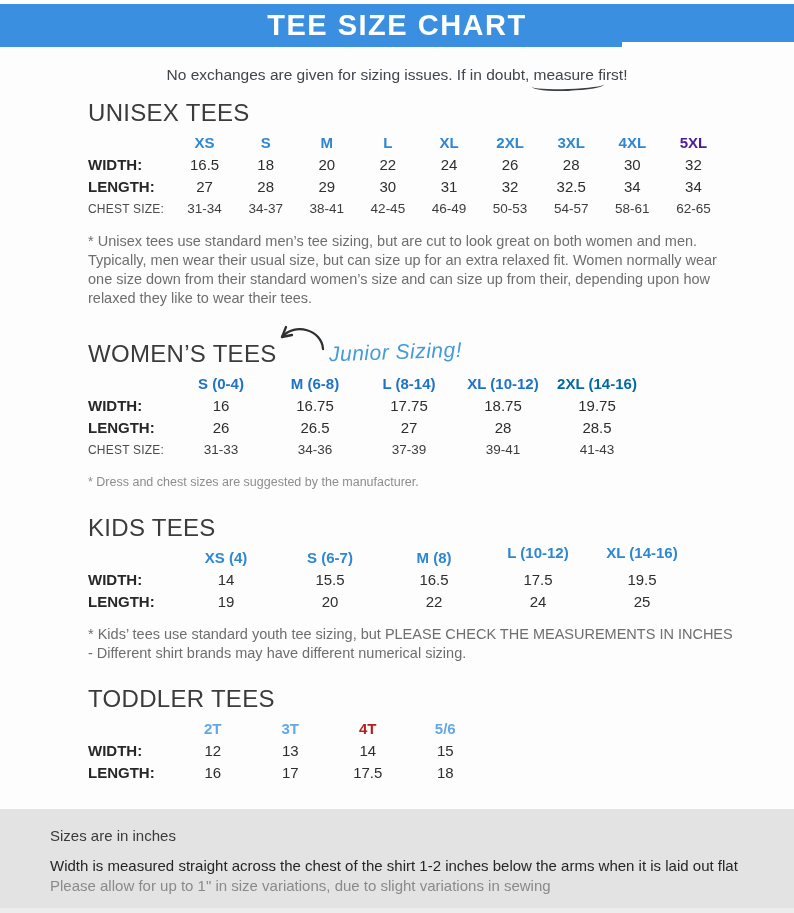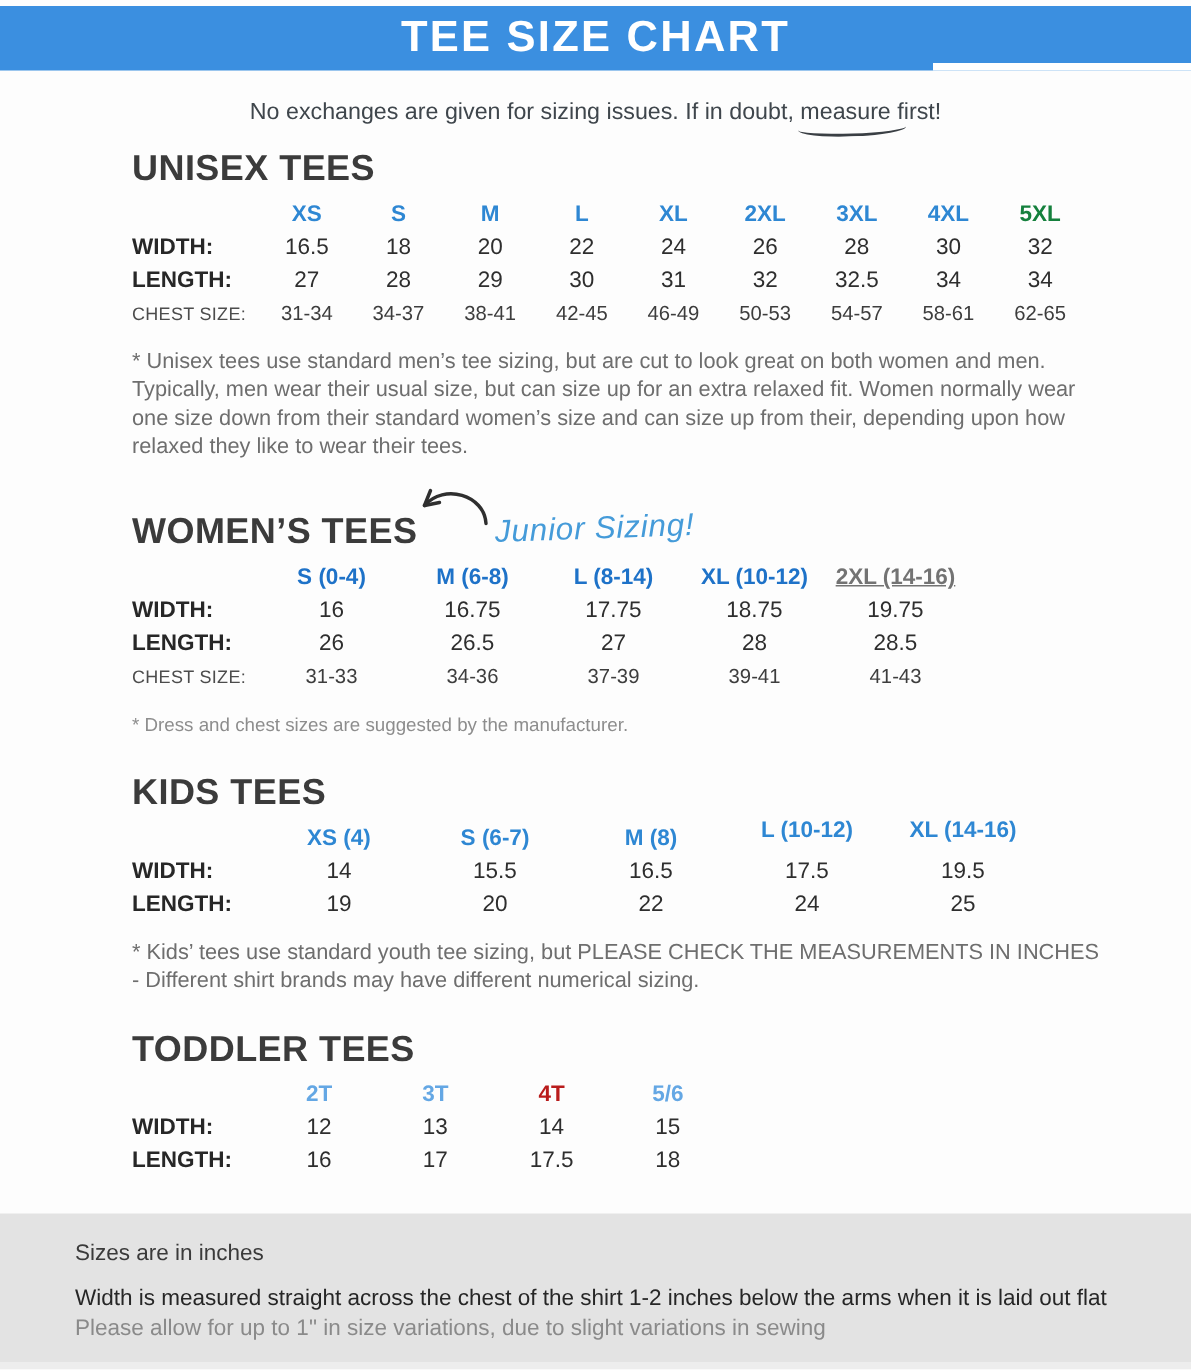--- a/index.html
+++ b/index.html
@@ -32,21 +32,21 @@
   }
 
   
   main{padding-left:88px;}
   .sec{margin-top:18px;}
   .sec-unisex{margin-top:13px;}
   .sec-womens{margin-top:25px;}
   .sec-kids{margin-top:25px;}
   .sec-toddler{margin-top:22px;}
   .heading-row{display:flex;align-items:flex-end;margin-bottom:5px;}
-  .heading-row h2{margin:0;font-size:24px;font-weight:bold;color:#3b3b3b;letter-spacing:.3px;}
+  .heading-row h2{margin:0;font-size:24px;font-weight:normal;color:#3b3b3b;letter-spacing:.3px;}
   .arrow{display:inline-block;margin:-10px 0 10px -2px;}
   .annotation{
     font-size:21px;font-style:italic;color:var(--annotation-blue);
     transform:rotate(-2deg);margin:0 0 4px 2px;letter-spacing:.5px;
   }
 
   
   .size-table{border-collapse:collapse;table-layout:fixed;}
   .t-unisex{width:636px;}
   .t-womens{width:556px;}
@@ -109,21 +109,21 @@
             <tr>
               <th class="corner"></th>
               <th class="col-head" style="color: rgb(46, 135, 211);">XS</th>
               <th class="col-head" style="color: rgb(46, 135, 211);">S</th>
               <th class="col-head" style="color: rgb(46, 135, 211);">M</th>
               <th class="col-head" style="color: rgb(46, 135, 211);">L</th>
               <th class="col-head" style="color: rgb(46, 135, 211);">XL</th>
               <th class="col-head" style="color: rgb(46, 135, 211);">2XL</th>
               <th class="col-head" style="color: rgb(46, 135, 211);">3XL</th>
               <th class="col-head" style="color: rgb(46, 135, 211);">4XL</th>
-              <th class="col-head" style="color: #15803d;">5XL</th>
+              <th class="col-head" style="color: #4c1d95;">5XL</th>
             </tr>
           </thead>
           <tbody>
             <tr>
               <th class="row-label">WIDTH:</th>
               <td>16.5</td>
               <td>18</td>
               <td>20</td>
               <td>22</td>
               <td>24</td>
@@ -178,21 +178,21 @@
             <col>
             <col>
           </colgroup>
           <thead>
             <tr>
               <th class="corner"></th>
               <th class="col-head" style="color: rgb(30, 114, 200);">S (0-4)</th>
               <th class="col-head" style="color: rgb(30, 114, 200);">M (6-8)</th>
               <th class="col-head" style="color: rgb(30, 114, 200);">L (8-14)</th>
               <th class="col-head" style="color: rgb(30, 114, 200);">XL (10-12)</th>
-              <th class="col-head" style="color: #737373; text-decoration: underline;">2XL (14-16)</th>
+              <th class="col-head" style="color: #0369a1;">2XL (14-16)</th>
             </tr>
           </thead>
           <tbody>
             <tr>
               <th class="row-label">WIDTH:</th>
               <td>16</td>
               <td>16.75</td>
               <td>17.75</td>
               <td>18.75</td>
               <td>19.75</td>

